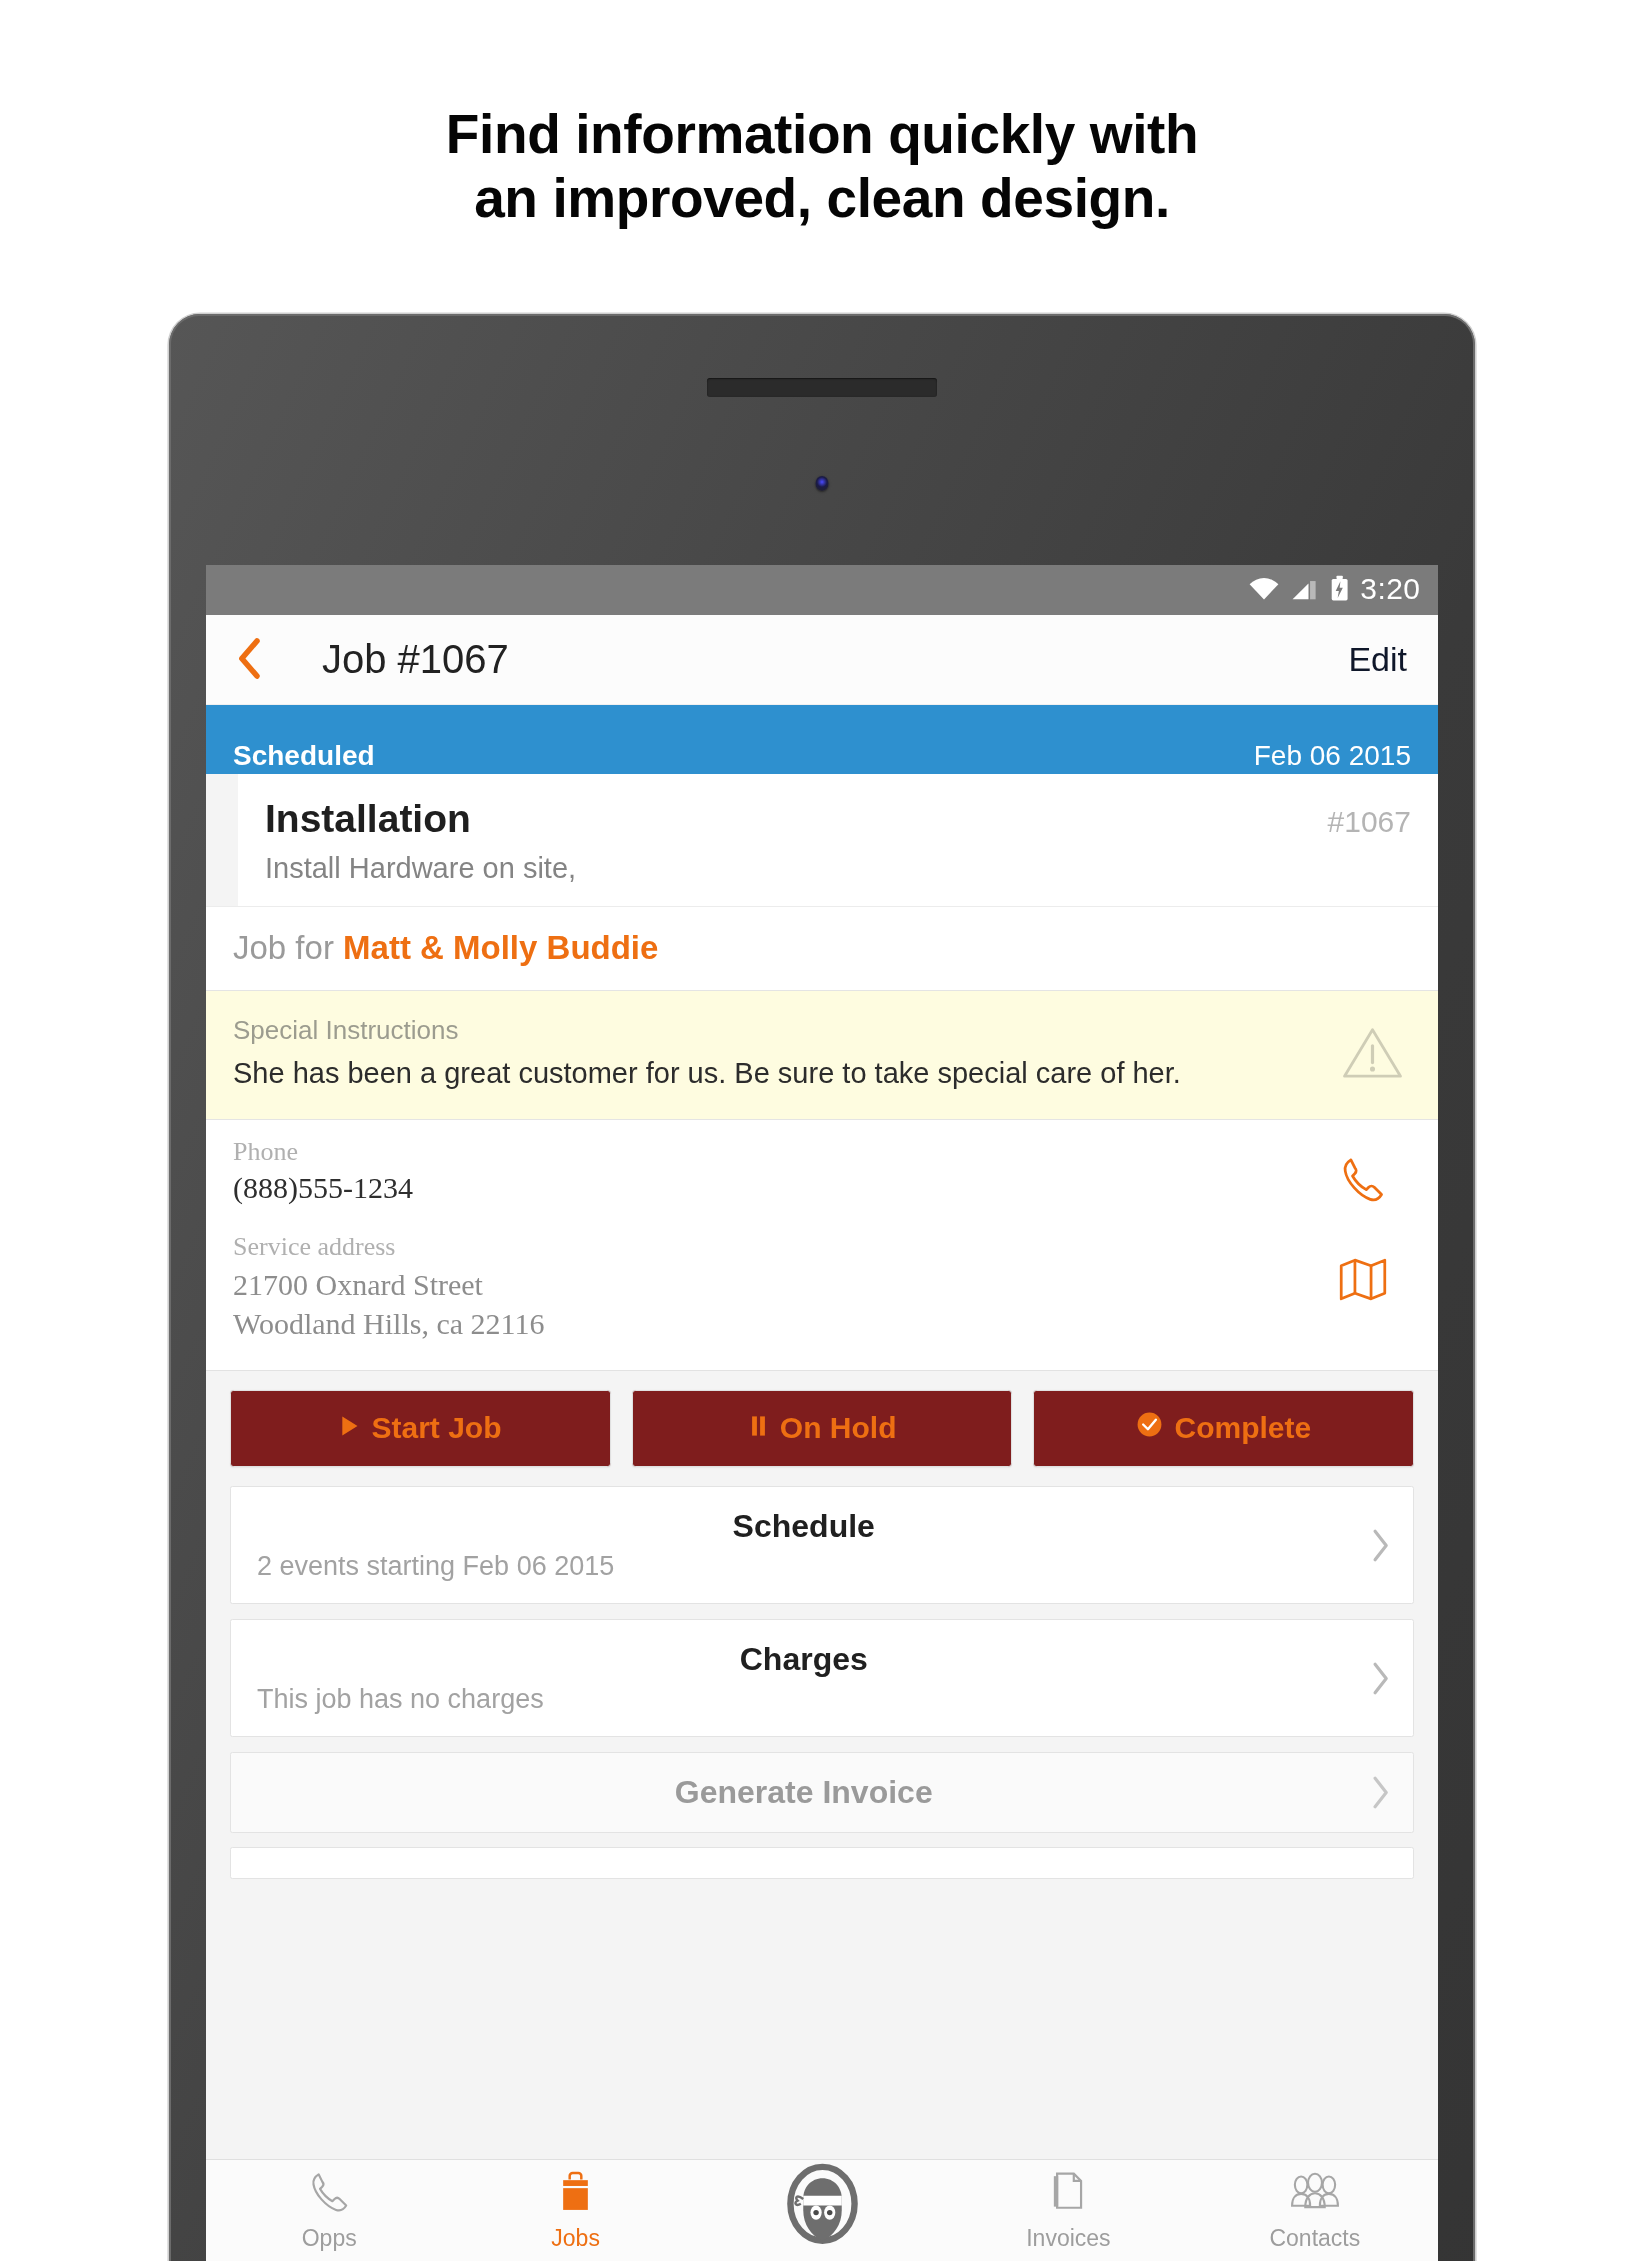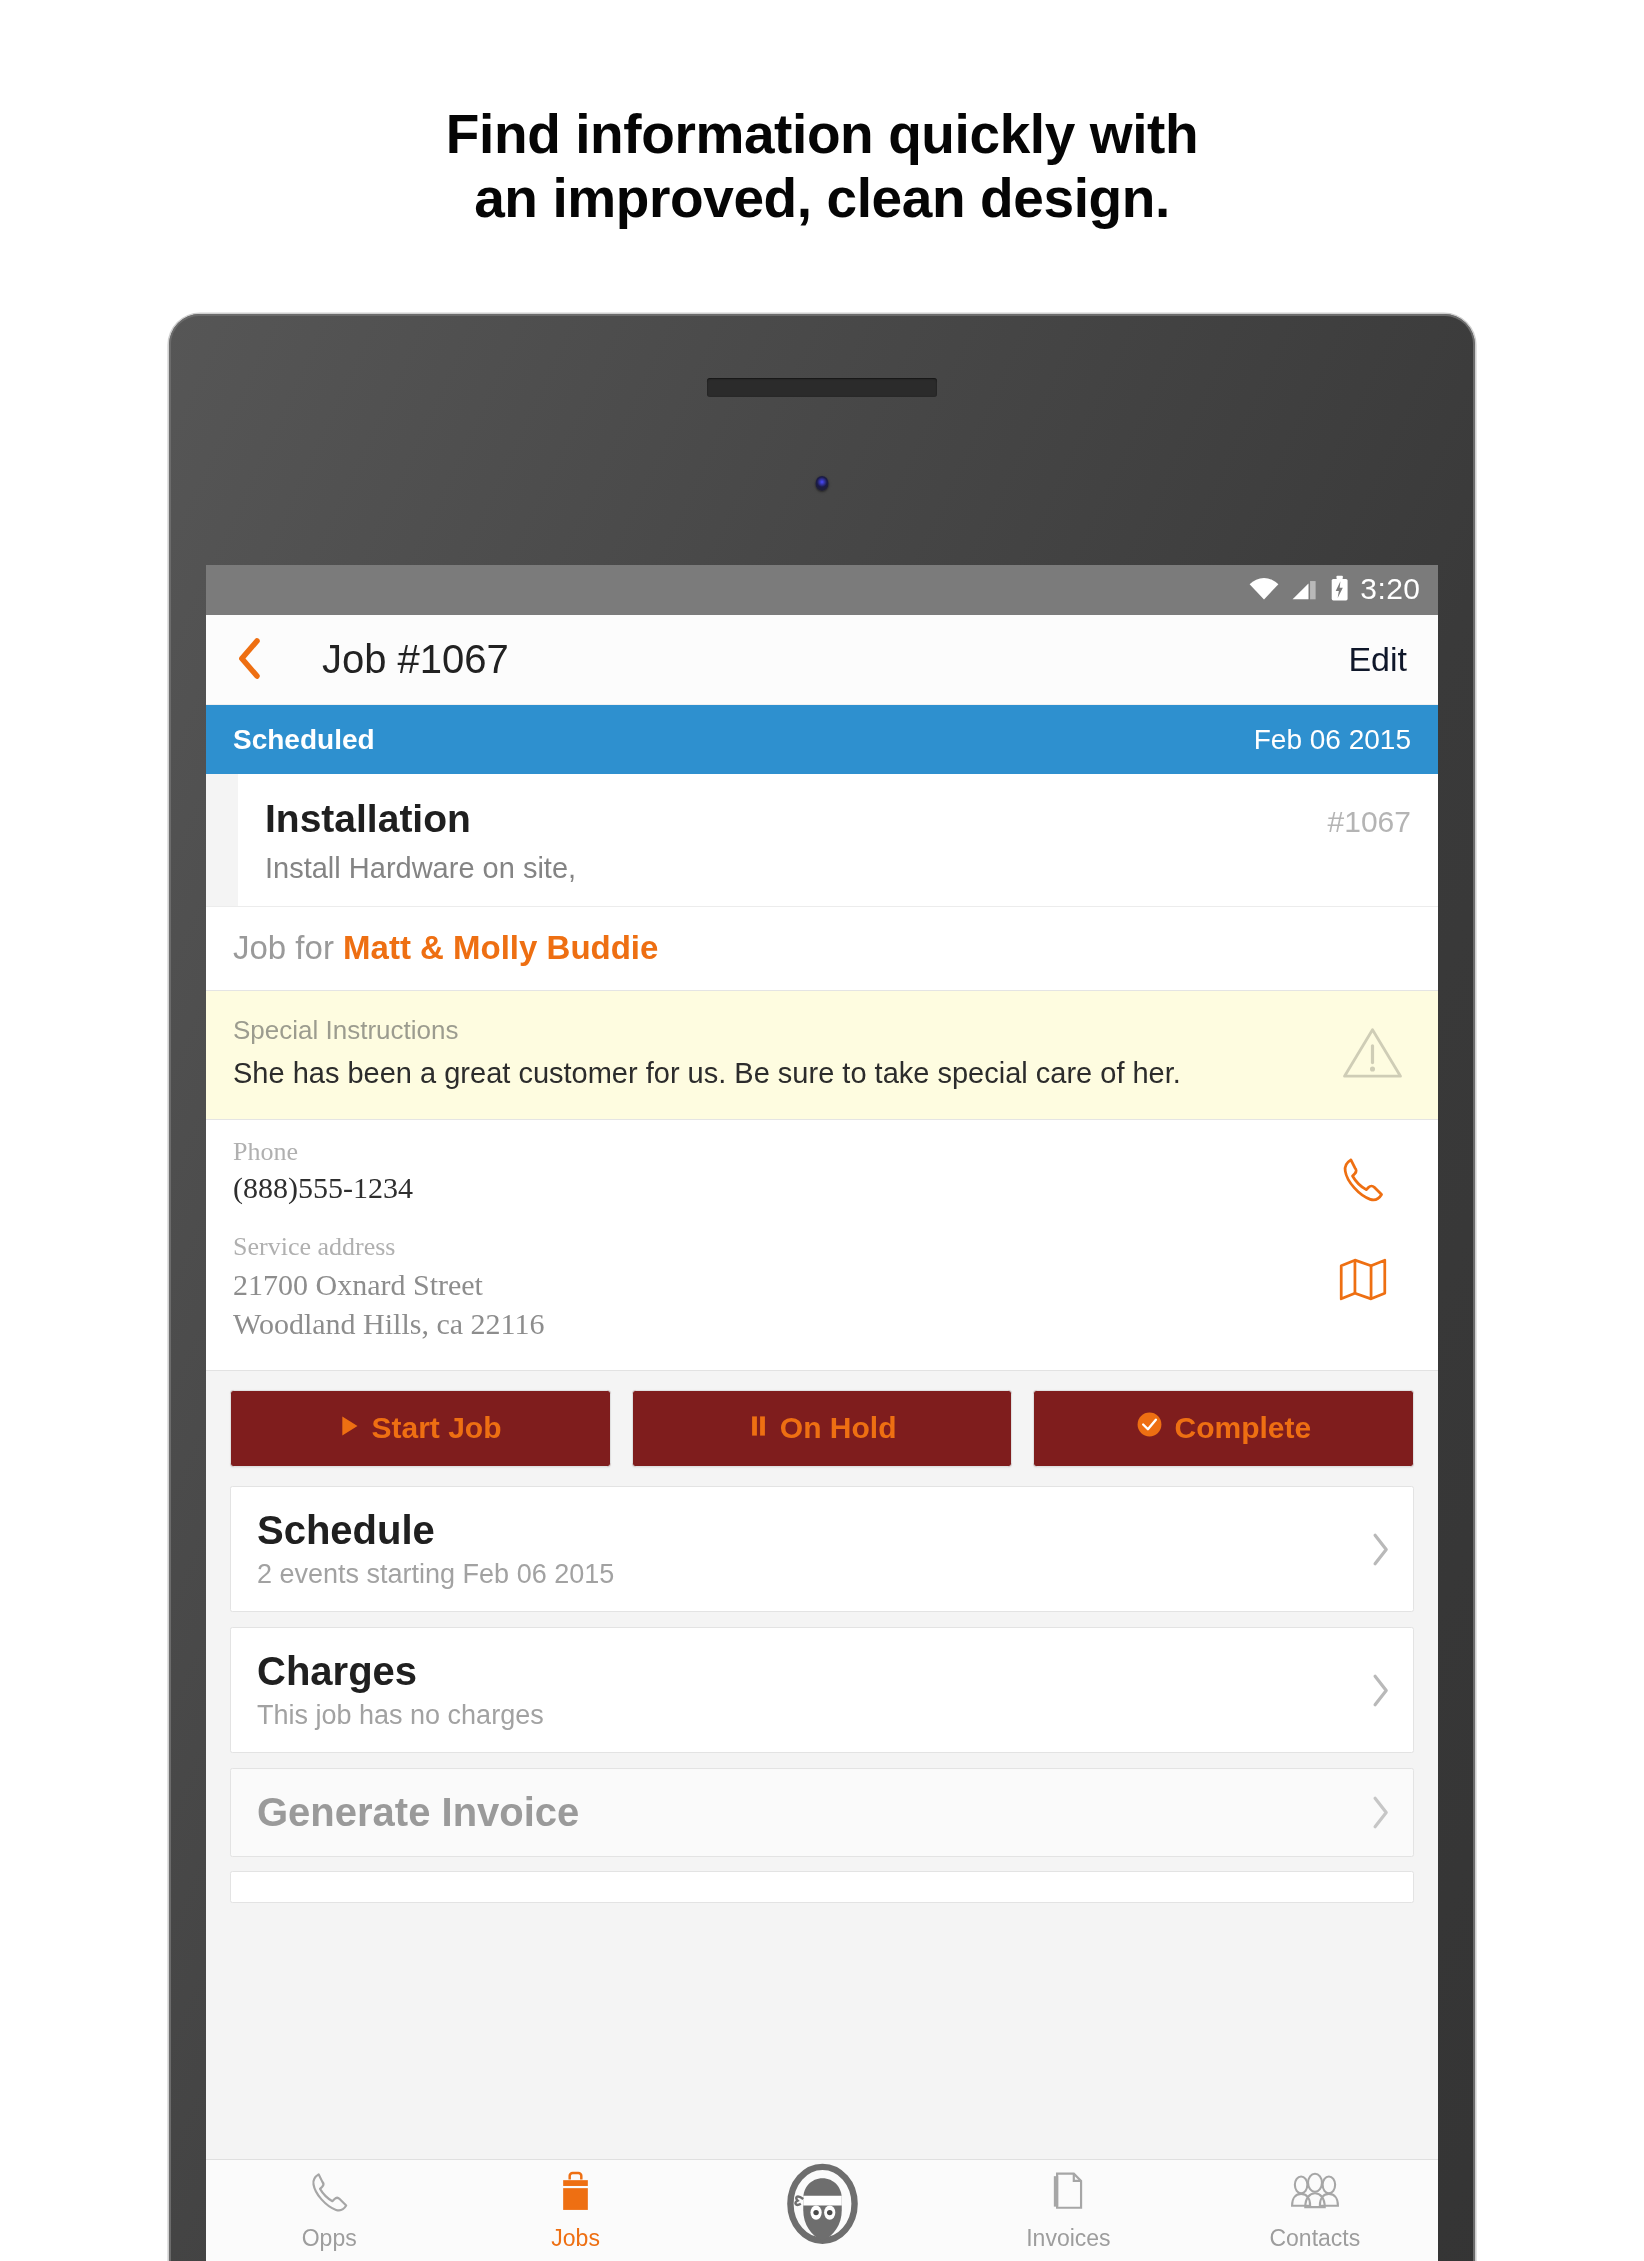--- a/index.html
+++ b/index.html
@@ -130,23 +130,23 @@
     color: #0f172a;
     font-weight: 400;
     cursor: pointer;
   }
 
   
   .banner {
     height: 69px;
     background: #2e90cf;
     display: flex;
-    align-items: center;
+    align-items: flex-end;
     justify-content: space-between;
-    padding: 17px 27px;
+    padding: 2px 27px;
     flex: 0 0 auto;
   }
   .banner-left { color: #ffffff; font-size: 28px; font-weight: 700; }
   .banner-right { color: #ffffff; font-size: 28px; font-weight: 400; }
 
   
   .content {
     flex: 1 1 auto;
     background: #f4f4f4;
     overflow: hidden;
@@ -242,21 +242,21 @@
     border-radius: 2.4px;
     margin-bottom: 14.5px;
     padding: 21px 22.5px 21px 26px;
     display: flex;
     align-items: center;
     cursor: pointer;
     min-height: 95px;
   }
   .row.flat { background: #fafafa; min-height: 71px; }
   .row-text { flex: 1 1 auto; }
-  .row-title { font-size: 40px; font-weight: 700; color: #202020; }
+  .row-title { font-size: 32px; font-weight: 700; color: #202020; text-align: center; }
   .row-title.dim { color: #9a9a9a; }
   .row-sub { font-size: 27px; color: #a2a2a2; margin-top: 6.4px; }
   .row-chev { width: 40px; display: flex; justify-content: flex-end; }
   .row-stub {
     background: #ffffff;
     border: 0.8px solid #e3e3e3;
     border-radius: 2.4px;
     height: 32px;
   }
 

